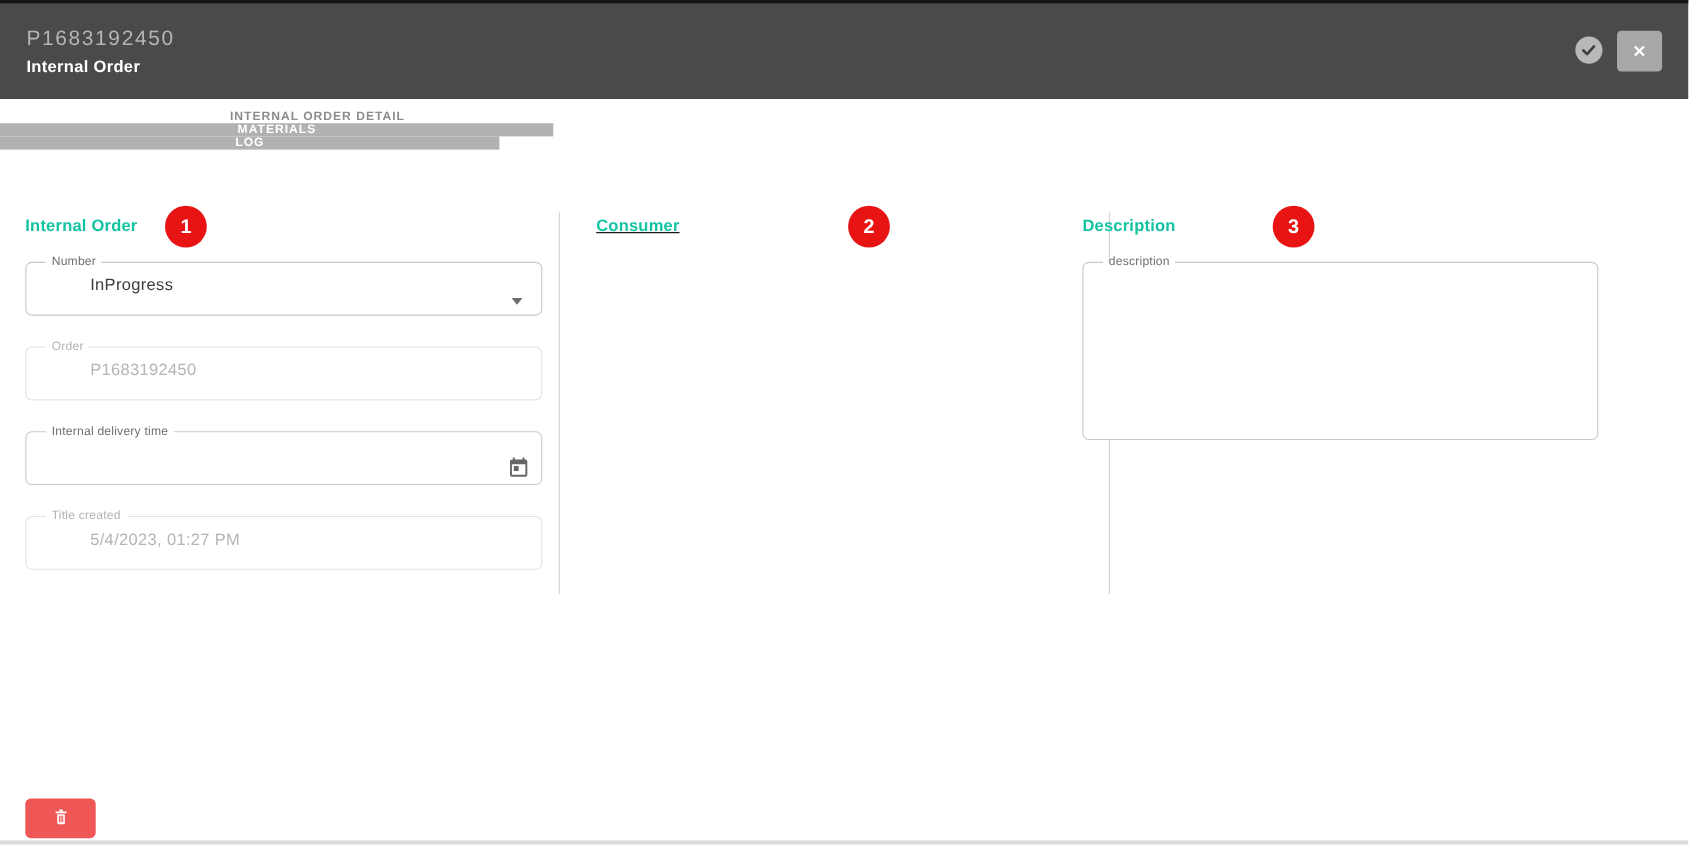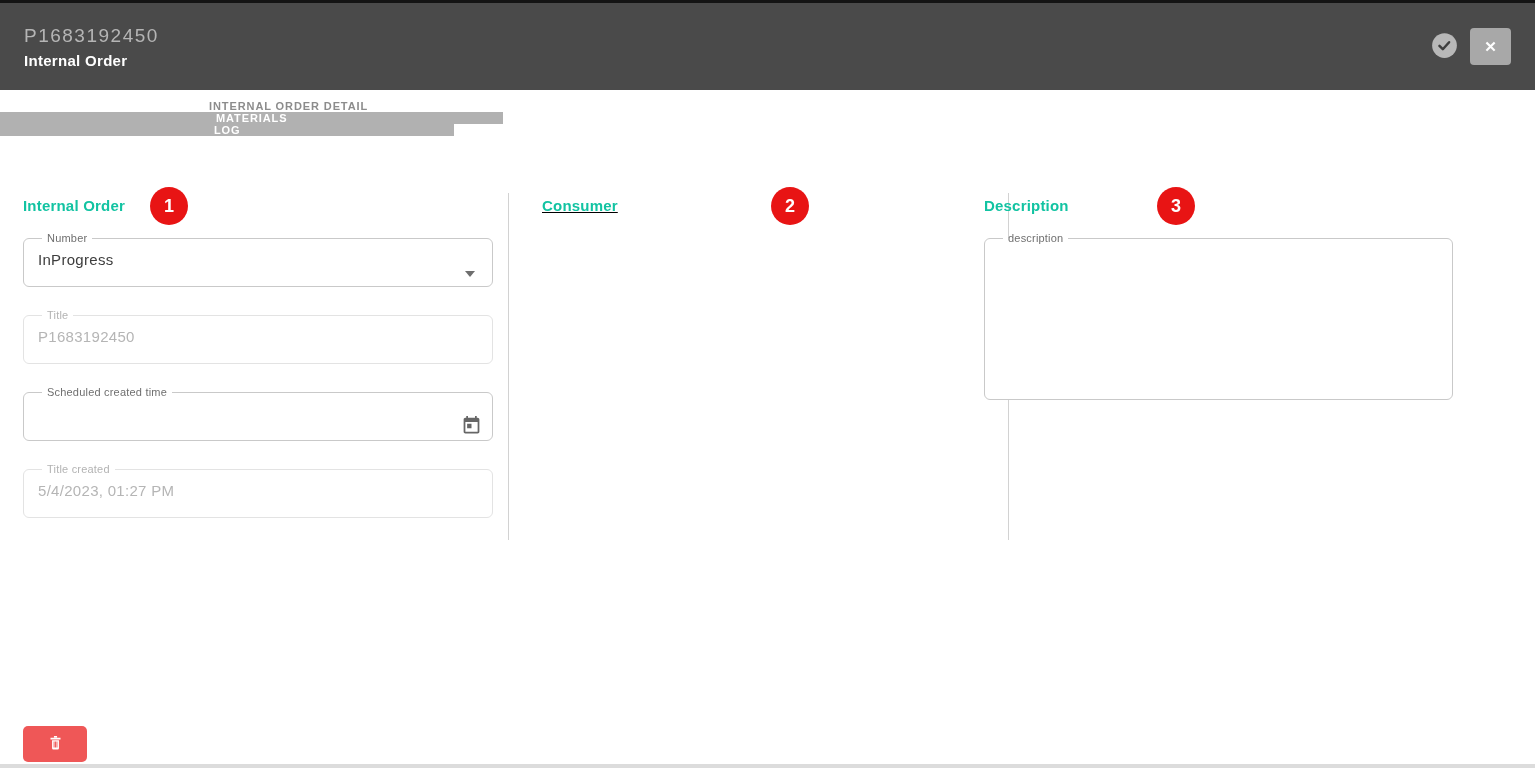--- a/index.html
+++ b/index.html
@@ -78,21 +78,21 @@
     min-inline-size: 0;
   }
   fieldset.field:first-of-type { margin-top: 0; }
   fieldset.field legend {
     font-size: 11px; line-height: 13px; color: #6f6f6f;
     padding: 0 5px; margin-left: 4px; letter-spacing: 0.2px;
   }
   .field-input {
     border: none; outline: none; width: 100%; background: transparent;
     font-family: inherit; font-size: 15px; color: #3d3d3d;
-    padding: 6px 0 0 0; letter-spacing: 0.3px;
+    padding: 6px 0 0 0; letter-spacing: 0.3px; margin-left: 44px;
   }
   fieldset.field.disabled { border-color: #e3e3e3; }
   fieldset.field.disabled legend { color: #b3b3b3; }
   fieldset.field.disabled .field-input { color: #b5b5b5; }
 
   .caret {
     position: absolute; right: 17px; top: 26px; width: 0; height: 0;
     border-left: 5px solid transparent; border-right: 5px solid transparent;
     border-top: 6px solid #6e6e6e;
   }
@@ -157,26 +157,26 @@
     <span class="badge badge-1">1</span>
   </div>
 
   <fieldset class="field select-field">
     <legend>Number</legend>
     <input class="field-input" readonly="" value="InProgress" style="">
     <span class="caret"></span>
   </fieldset>
 
   <fieldset class="field disabled">
-    <legend>Title</legend>
+    <legend>Order</legend>
     <input class="field-input" readonly="" value="P1683192450" style="">
   </fieldset>
 
   <fieldset class="field">
-    <legend>Scheduled created time</legend>
+    <legend>Internal delivery time</legend>
     <button class="calendar-btn">
       <span>
         <svg width="21" height="21" viewBox="0 0 24 24" fill="#666666">
           <path d="M19 3h-1V1h-2v2H8V1H6v2H5c-1.1 0-2 .9-2 2v14c0 1.1.9 2 2 2h14c1.1 0 2-.9 2-2V5c0-1.1-.9-2-2-2zm0 16H5V8h14v11zM7 10h5v5H7v-5z"></path>
         </svg>
       </span>
     </button>
   </fieldset>
 
   <fieldset class="field disabled">

